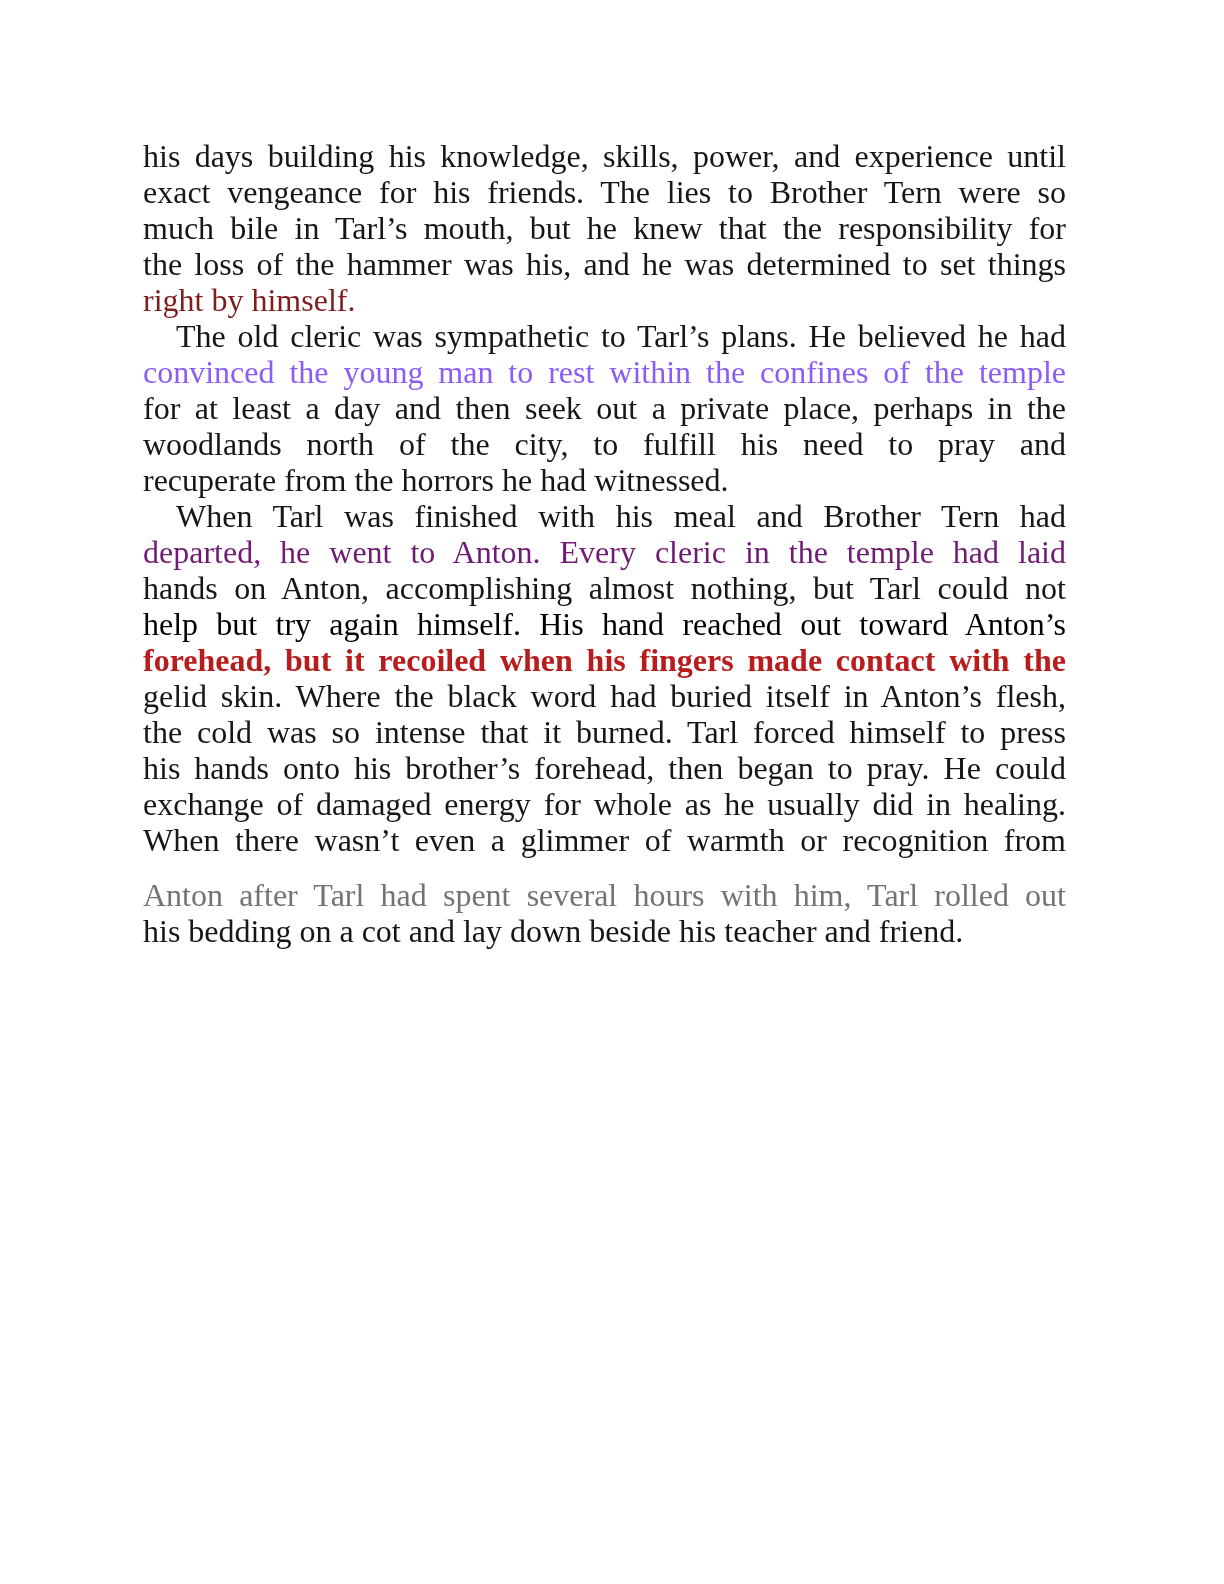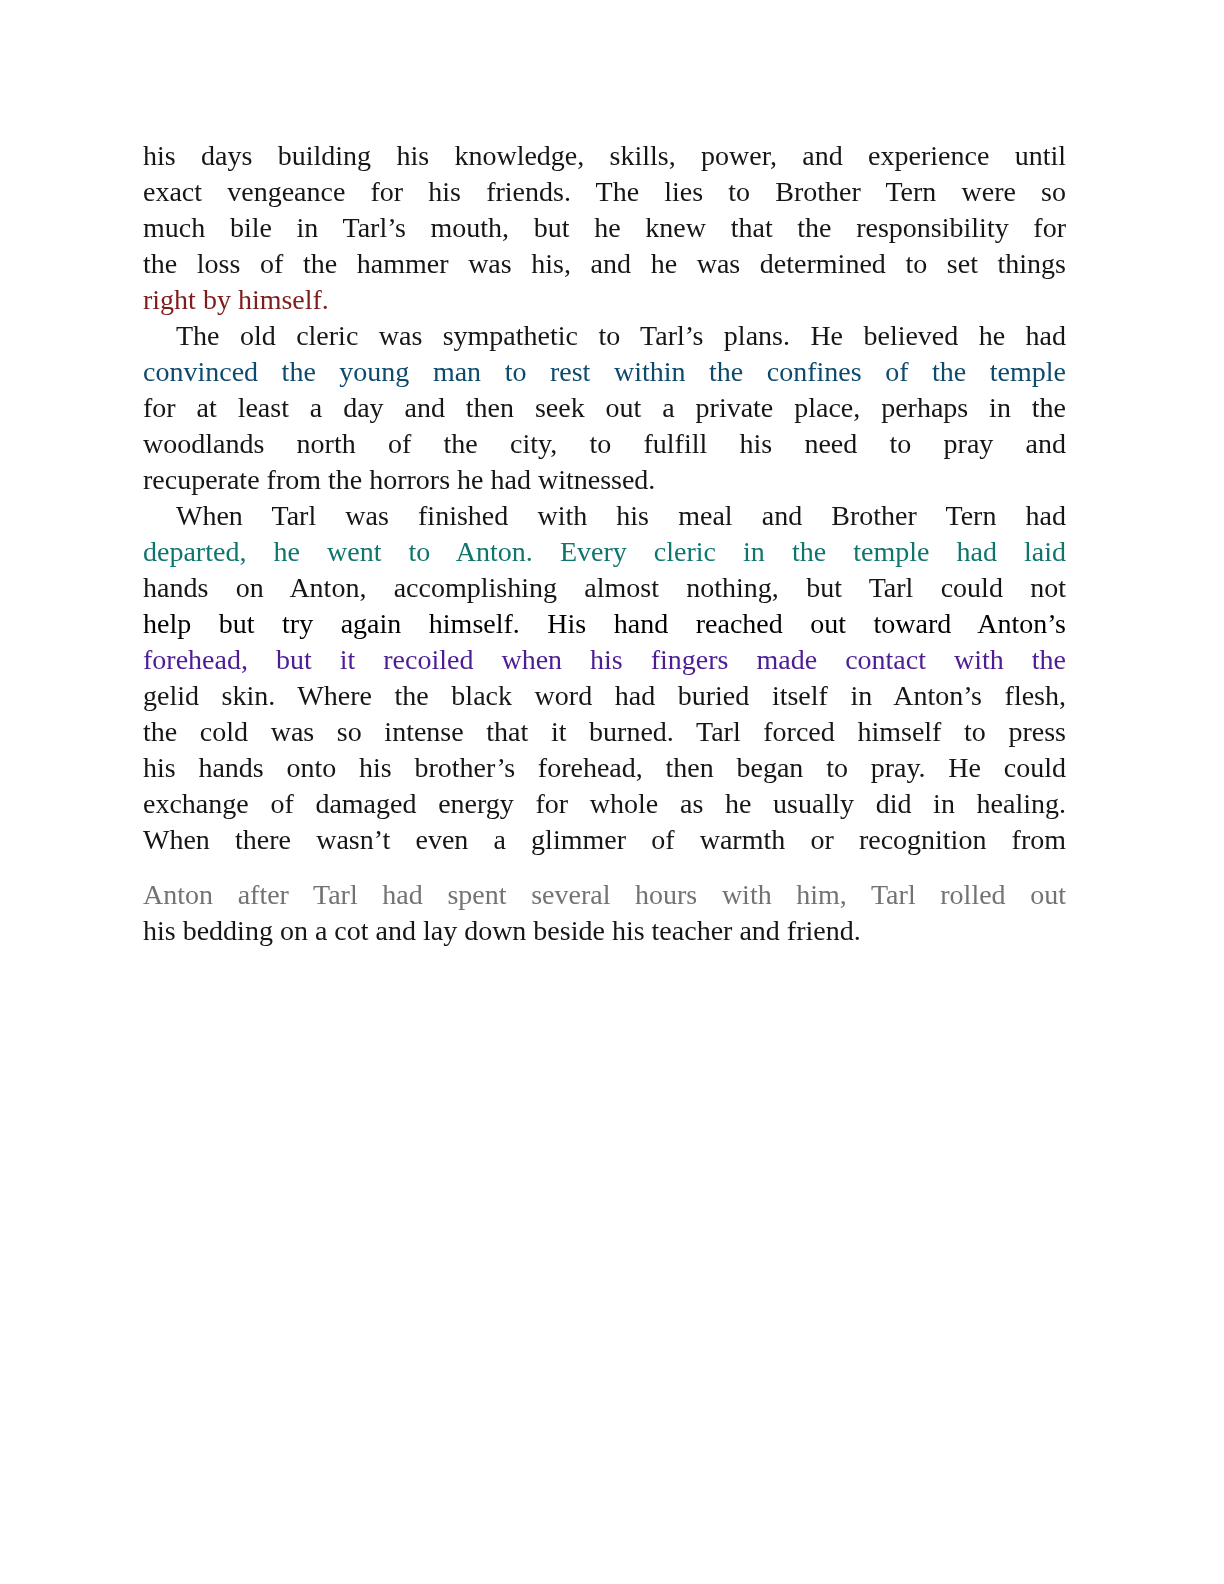--- a/index.html
+++ b/index.html
@@ -19,21 +19,21 @@
     position: absolute;
     left: 143px;
     top: 138px;
     width: 923px;
   }
   .paragraph {
     margin: 0;
     padding: 0;
   }
   .text-line {
-    font-size: 28px;
+    font-size: 32px;
     line-height: 36px;
     height: 36px;
     text-align: justify;
     text-align-last: justify;
     color: #161616;
     overflow: visible;
   }
   .text-line.para-end {
     text-align-last: left;
   }
@@ -48,31 +48,31 @@
   <div class="text-block">
       <div class="paragraph">
         <div class="text-line" style="color: rgb(22, 22, 22);">his days building his knowledge, skills, power, and experience until</div>
         <div class="text-line" style="color: rgb(22, 22, 22);">exact vengeance for his friends. The lies to Brother Tern were so</div>
         <div class="text-line" style="color: rgb(22, 22, 22);">much bile in Tarl’s mouth, but he knew that the responsibility for</div>
         <div class="text-line" style="color: rgb(22, 22, 22);">the loss of the hammer was his, and he was determined to set things</div>
         <div class="text-line para-end" style="color: #7f1d1d;">right by himself.</div>
       </div>
       <div class="paragraph">
         <div class="text-line indented" style="color: rgb(22, 22, 22);">The old cleric was sympathetic to Tarl’s plans. He believed he had</div>
-        <div class="text-line" style="color: #0c4a6e;">convinced the young man to rest within the confines of the temple</div>
+        <div class="text-line" style="color: #8b5cf6;">convinced the young man to rest within the confines of the temple</div>
         <div class="text-line" style="color: rgb(22, 22, 22);">for at least a day and then seek out a private place, perhaps in the</div>
         <div class="text-line" style="color: rgb(22, 22, 22);">woodlands north of the city, to fulfill his need to pray and</div>
         <div class="text-line para-end" style="color: rgb(22, 22, 22);">recuperate from the horrors he had witnessed.</div>
       </div>
       <div class="paragraph">
         <div class="text-line indented" style="color: rgb(22, 22, 22);">When Tarl was finished with his meal and Brother Tern had</div>
-        <div class="text-line" style="color: #0f766e;">departed, he went to Anton. Every cleric in the temple had laid</div>
+        <div class="text-line" style="color: #701a75;">departed, he went to Anton. Every cleric in the temple had laid</div>
         <div class="text-line" style="color: rgb(22, 22, 22);">hands on Anton, accomplishing almost nothing, but Tarl could not</div>
         <div class="text-line" style="color: #000000;">help but try again himself. His hand reached out toward Anton’s</div>
-        <div class="text-line" style="color: #4c1d95;">forehead, but it recoiled when his fingers made contact with the</div>
+        <div class="text-line" style="color: #b91c1c; font-weight: bold;">forehead, but it recoiled when his fingers made contact with the</div>
         <div class="text-line" style="color: rgb(22, 22, 22);">gelid skin. Where the black word had buried itself in Anton’s flesh,</div>
         <div class="text-line" style="color: rgb(22, 22, 22);">the cold was so intense that it burned. Tarl forced himself to press</div>
         <div class="text-line" style="color: rgb(22, 22, 22);">his hands onto his brother’s forehead, then began to pray. He could</div>
         <div class="text-line" style="color: rgb(22, 22, 22);">exchange of damaged energy for whole as he usually did in healing.</div>
         <div class="text-line" style="color: rgb(22, 22, 22);">When there wasn’t even a glimmer of warmth or recognition from</div>
         <div class="text-line" style="color: #737373; margin-top: 19px;">Anton after Tarl had spent several hours with him, Tarl rolled out</div>
         <div class="text-line para-end" style="color: rgb(22, 22, 22);">his bedding on a cot and lay down beside his teacher and friend.</div>
       </div>
     </div>
 </div>

